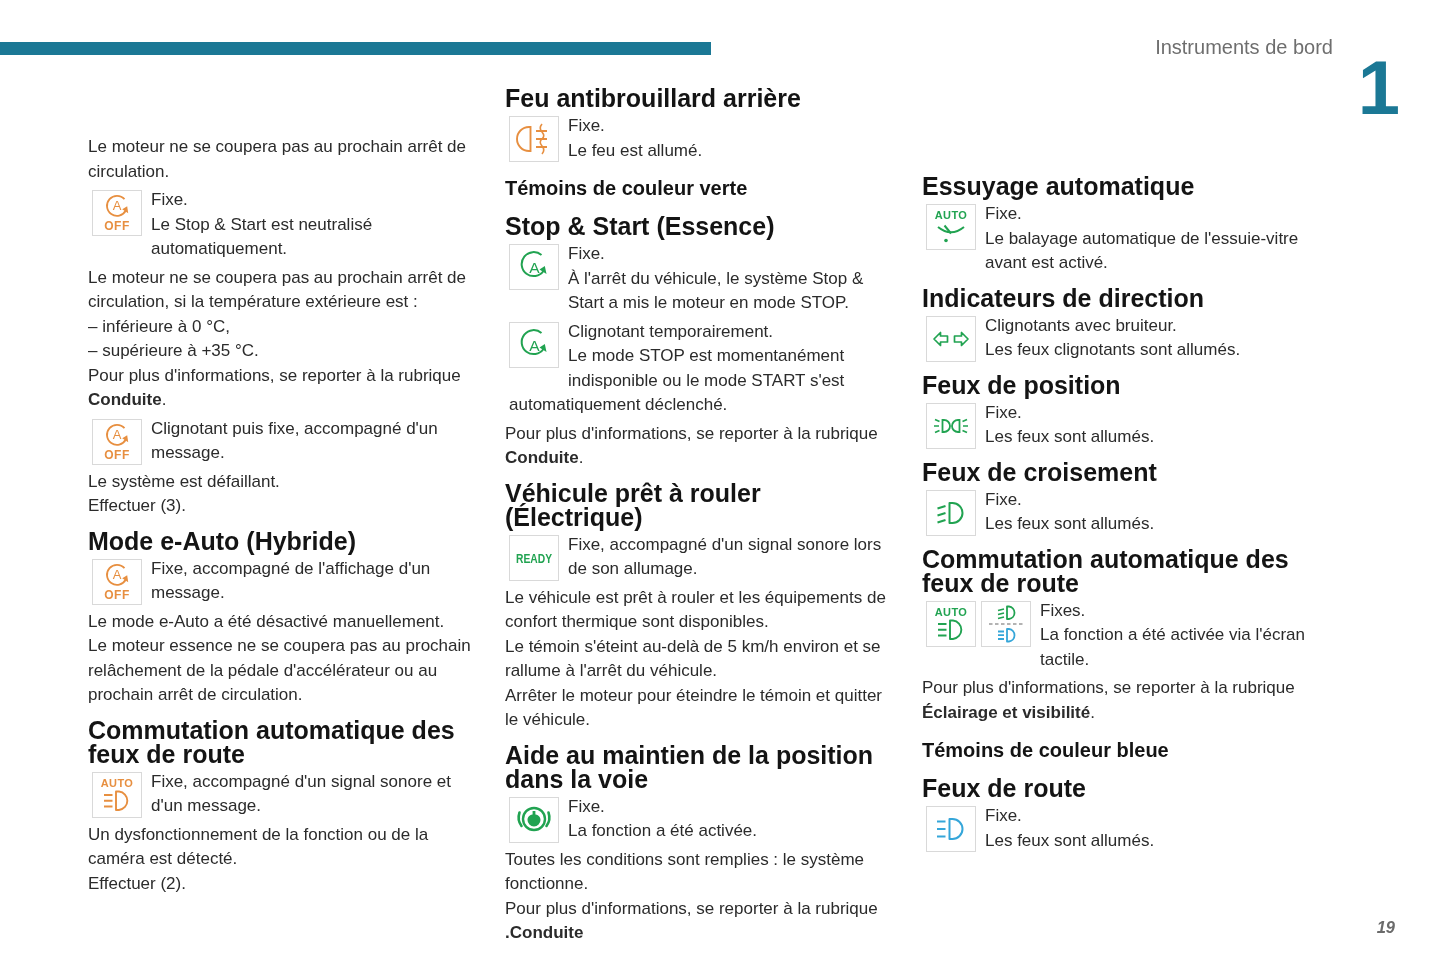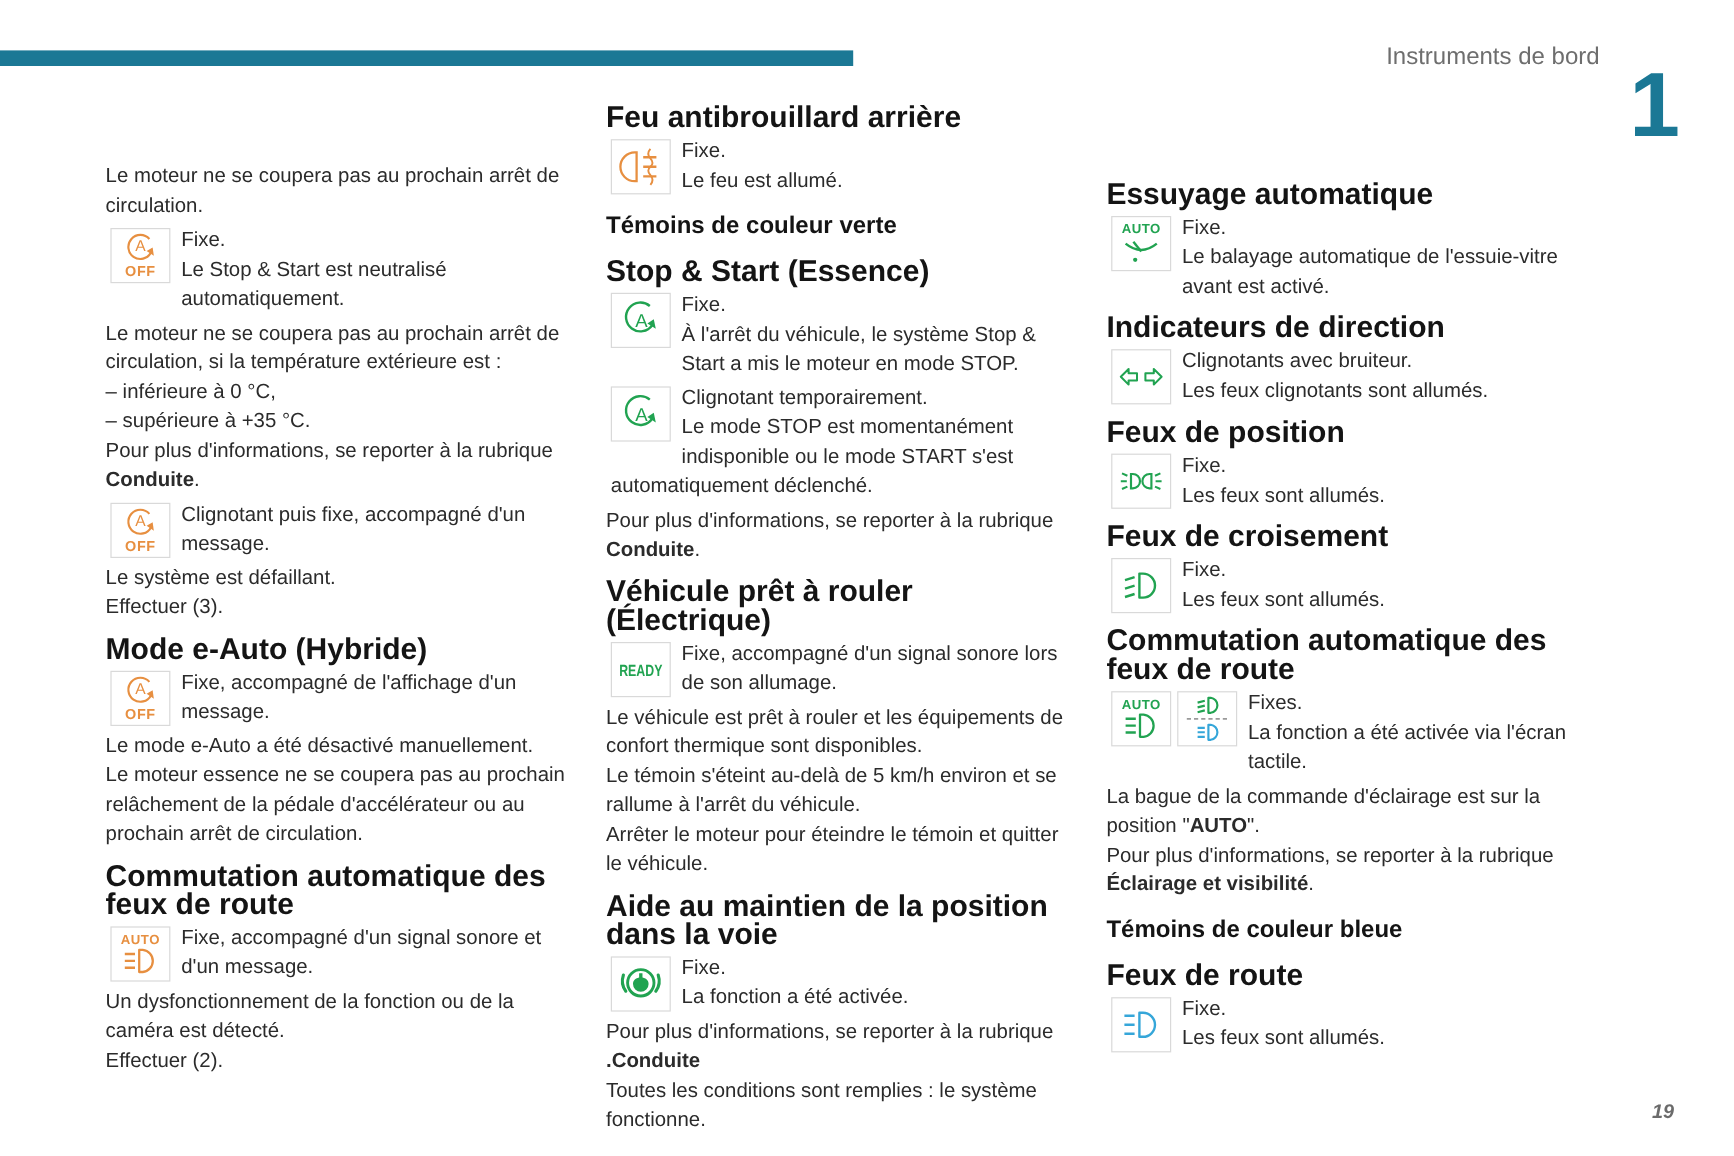--- a/index.html
+++ b/index.html
@@ -174,22 +174,22 @@
           <path d="M18.6 11 h2.8 v5 h-2.8 z" fill="currentColor"></path>
           <path d="M13.5 20 a6.5 6.5 0 0 0 13 0 c0 -3.5 -2.5 -5.5 -6.5 -5.5 c-4 0 -6.5 2 -6.5 5.5 z" fill="currentColor"></path>
           <path d="M7.5 26 Q 3 20 5.5 12.5" fill="none" stroke="currentColor" stroke-width="2.6" stroke-linecap="round"></path>
           <path d="M32.5 26 Q 37 20 34.5 12.5" fill="none" stroke="currentColor" stroke-width="2.6" stroke-linecap="round"></path>
         </svg>
       </span>
       <span>Fixe.</span><br>
       <span>La fonction a été activée.</span>
     </div>
 
+    <p class="para">Toutes les conditions sont remplies : le système fonctionne.</p>
     <p class="para"><span>Pour plus d'informations, se reporter à la rubrique </span><span class="b">.Conduite</span><span></span></p>
-    <p class="para">Toutes les conditions sont remplies : le système fonctionne.</p>
   </div>
 
   <div class="col">
     <h3 class="head">Essuyage automatique</h3>
 
     <div class="iconrow">
       <span class="iconbox clr-green">
         <svg width="38" height="40" viewBox="0 0 38 40">
           <text x="19" y="11.5" font-size="11" font-weight="bold" letter-spacing="0.4" text-anchor="middle" fill="currentColor">AUTO</text>
           <path d="M6 20 Q 19 30.5 32 20" fill="none" stroke="currentColor" stroke-width="2"></path>
@@ -262,21 +262,20 @@
           <g style="color:var(--c-blue,#35a6d9)">
             <path d="M21 26 L21 38.5 L23 38.5 A6.3 6.3 0 0 0 23 26 Z" fill="none" stroke="currentColor" stroke-width="1.8" stroke-linejoin="round"></path>
             <path d="M18 28.5 H12 M18 32.2 H12 M18 36 H12" stroke="currentColor" stroke-width="1.8" fill="none"></path>
           </g>
         </svg>
       </span>
       <span>Fixes.</span><br>
       <span>La fonction a été activée via l'écran tactile.</span>
     </div>
 
-    <p class="para"><span>La bague de la commande d'éclairage est sur la position "</span><span class="b">AUTO</span><span>".</span></p>
     <p class="para"><span>Pour plus d'informations, se reporter à la rubrique </span><span class="b">Éclairage et visibilité</span><span>.</span></p>
 
     <h2 class="section">Témoins de couleur bleue</h2>
 
     <h3 class="head">Feux de route</h3>
 
     <div class="iconrow">
       <span class="iconbox clr-blue">
         <svg width="40" height="32" viewBox="0 0 40 32">
           <path d="M18.5 6 L18.5 26 L21.5 26 A10 10 0 0 0 21.5 6 Z" fill="none" stroke="currentColor" stroke-width="2" stroke-linejoin="round"></path>

